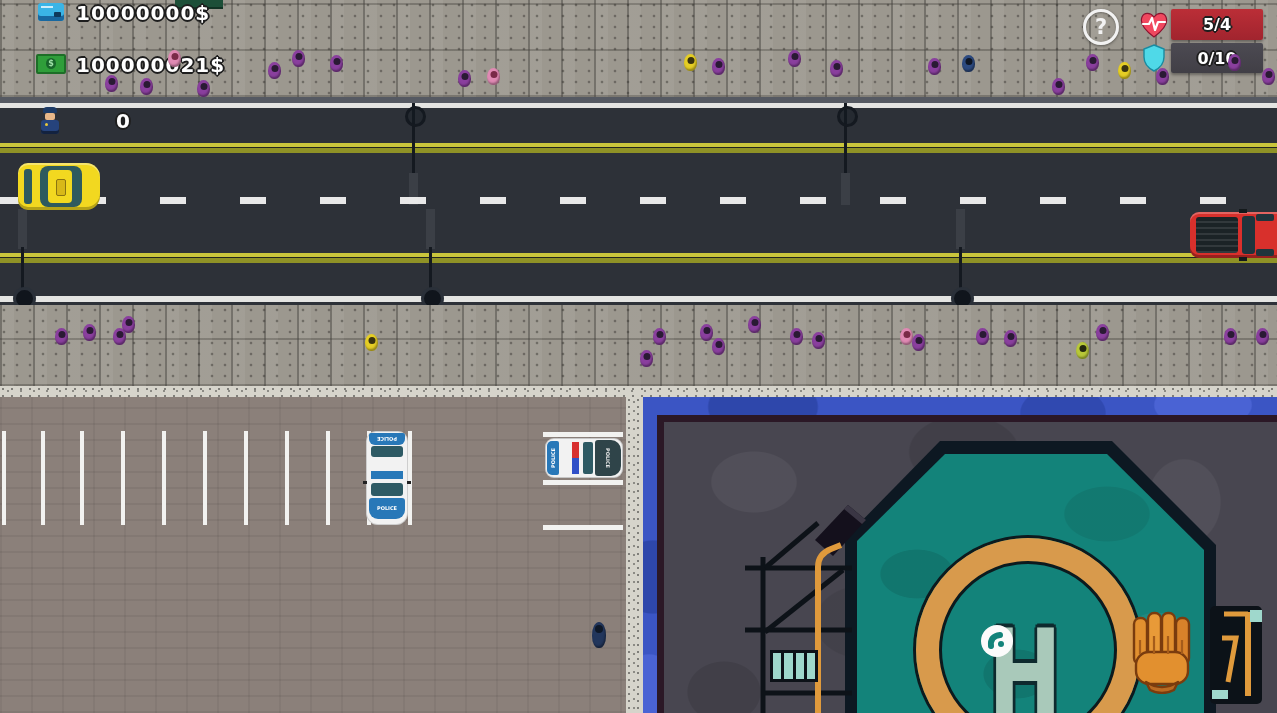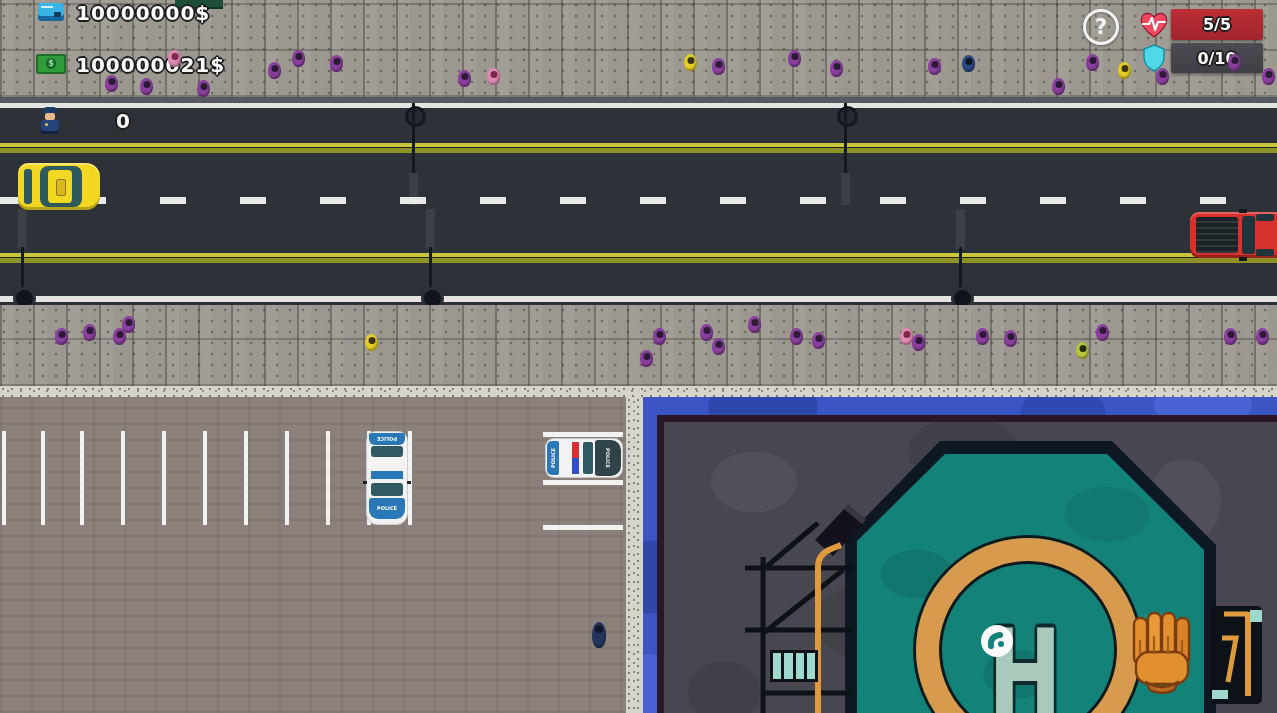--- a/index.html
+++ b/index.html
@@ -341,21 +341,21 @@
 
   <div class="abs help-btn">
     <span>?</span>
   </div>
 
   <svg class="abs" style="left:1139px;top:11px;" width="30" height="28" viewBox="0 0 30 28">
     <path d="M15 26 C4 18 1 11 3 6 C5 1.5 11 1 15 6 C19 1 25 1.5 27 6 C29 11 26 18 15 26 Z" fill="#f0485f" stroke="#8a1430" stroke-width="1.2"></path>
     <polyline points="4,13 10,13 13,7 16,19 19,11 26,11" fill="none" stroke="#ffffff" stroke-width="2.2" stroke-linejoin="round" stroke-linecap="round"></polyline>
   </svg>
   <div class="abs bar bar-health">
-    <span class="outl">5/5</span>
+    <span class="outl">5/4</span>
   </div>
 
   <svg class="abs" style="left:1142px;top:44px;" width="24" height="28" viewBox="0 0 24 28">
     <path d="M12 1 L22 5 V13 Q22 22 12 27 Q2 22 2 13 V5 Z" fill="#4fd9e8" stroke="#1a8aa0" stroke-width="1.4"></path>
   </svg>
   <div class="abs bar bar-armor">
     <span class="outl">0/10</span>
   </div>
 
 <div class="ped" style="left: 105px; top: 75px; width: 13px; height: 17px; background: rgb(138, 63, 158);">

